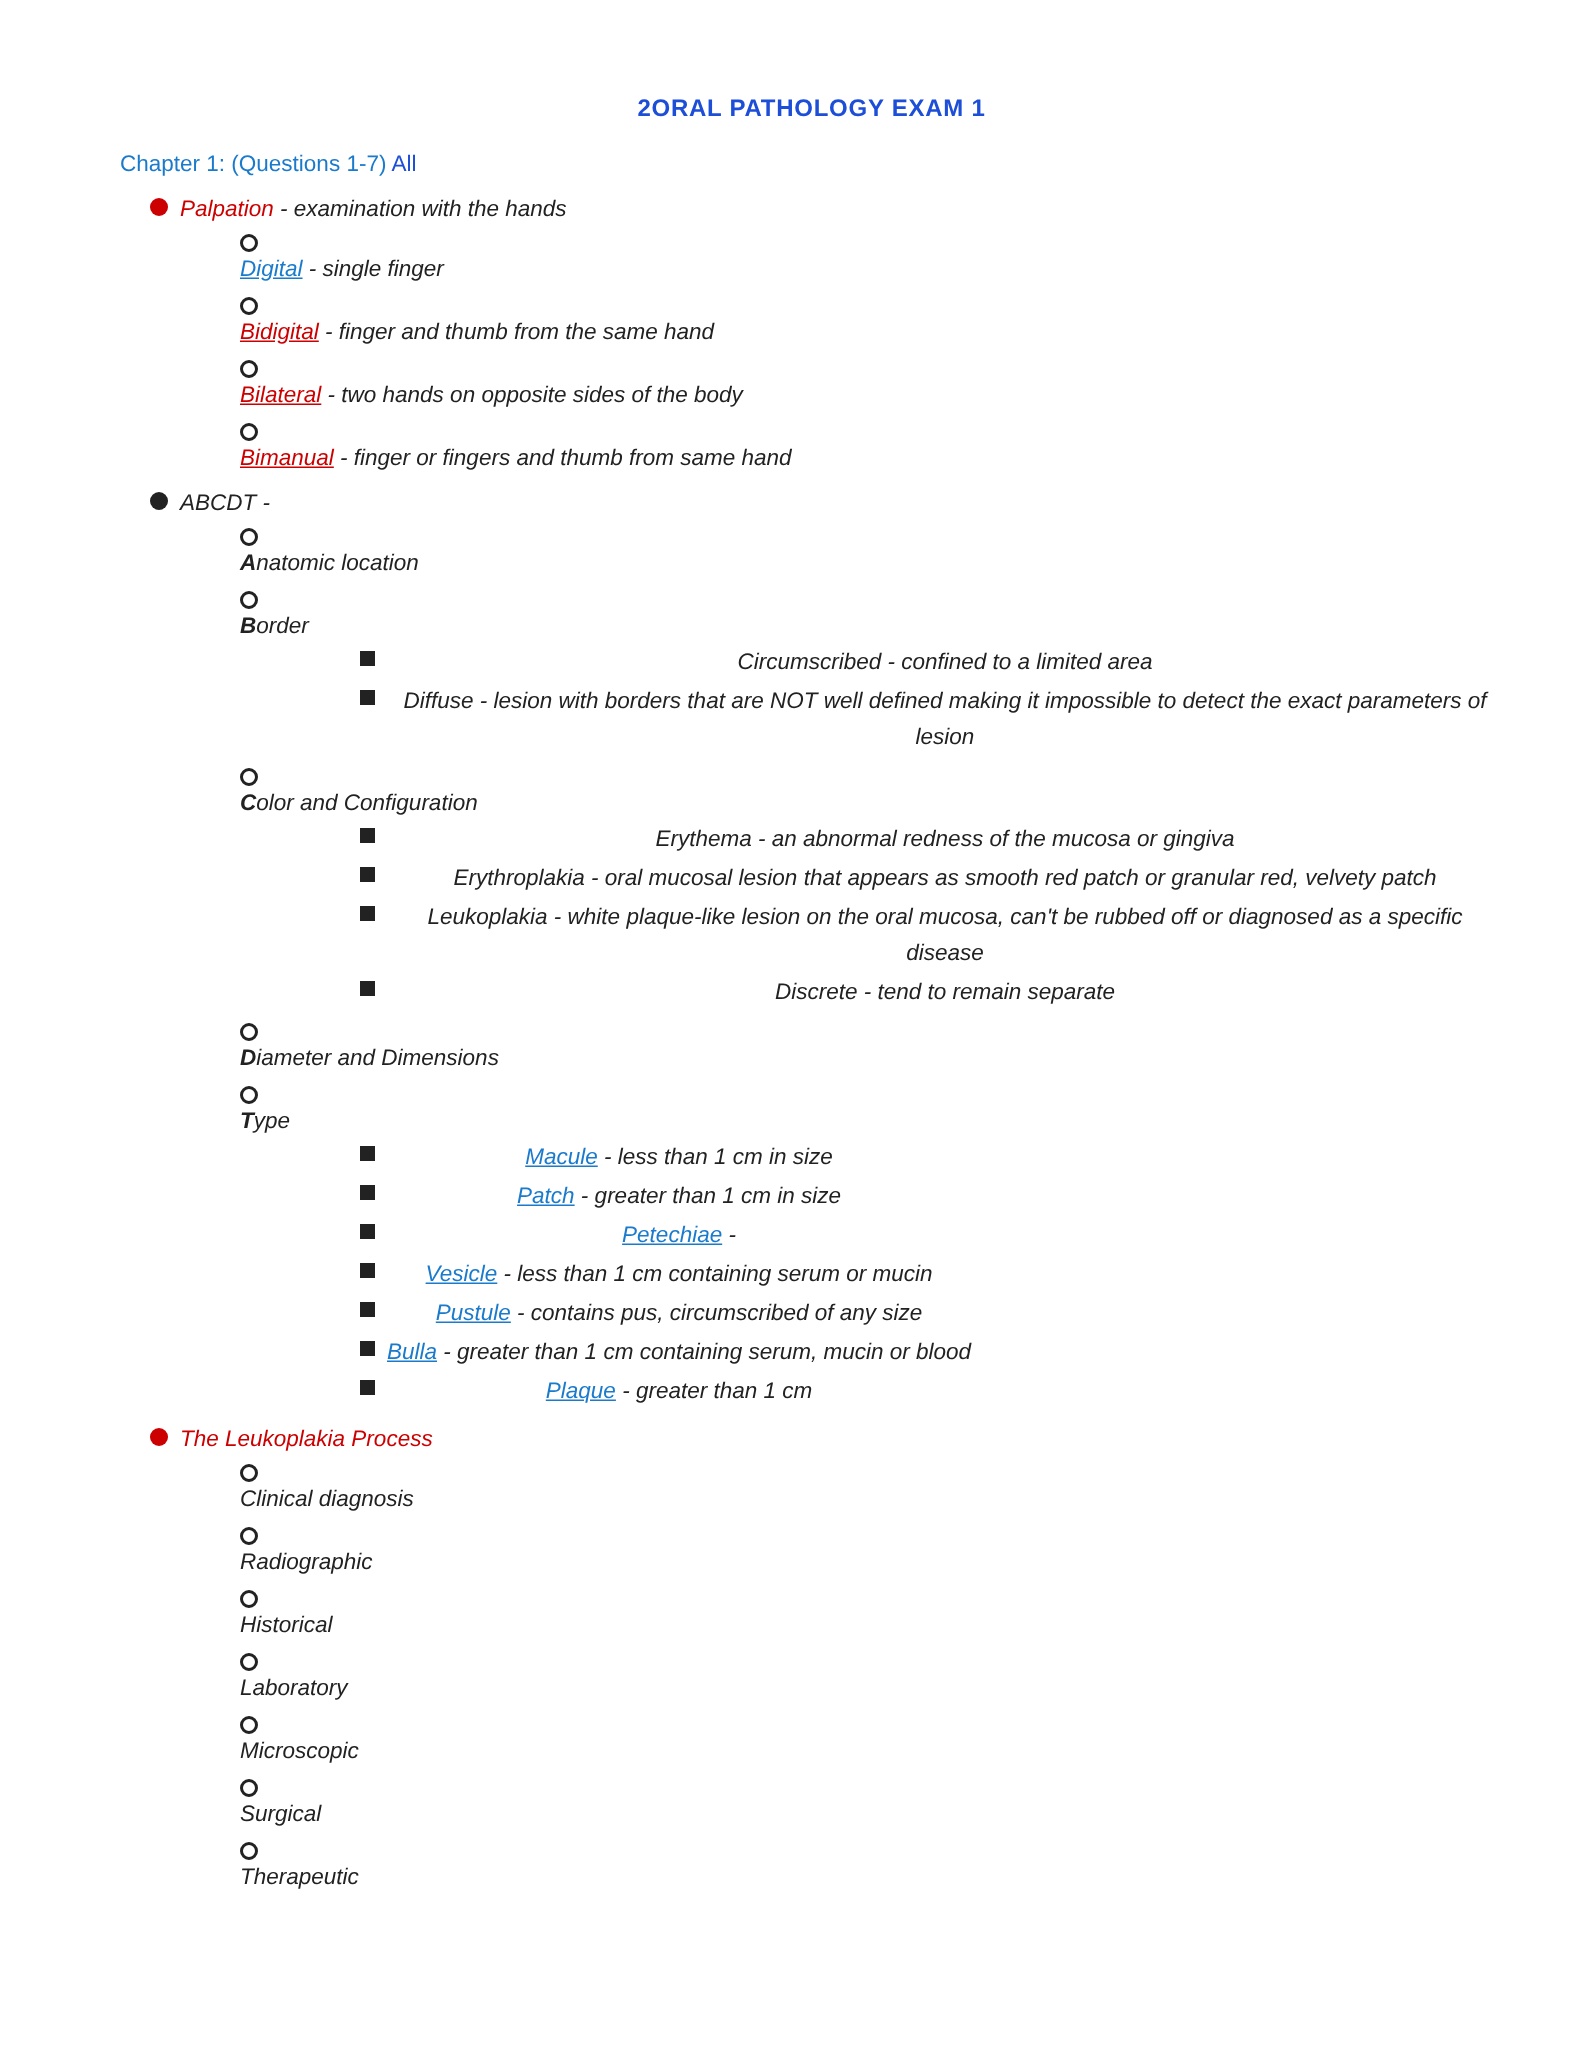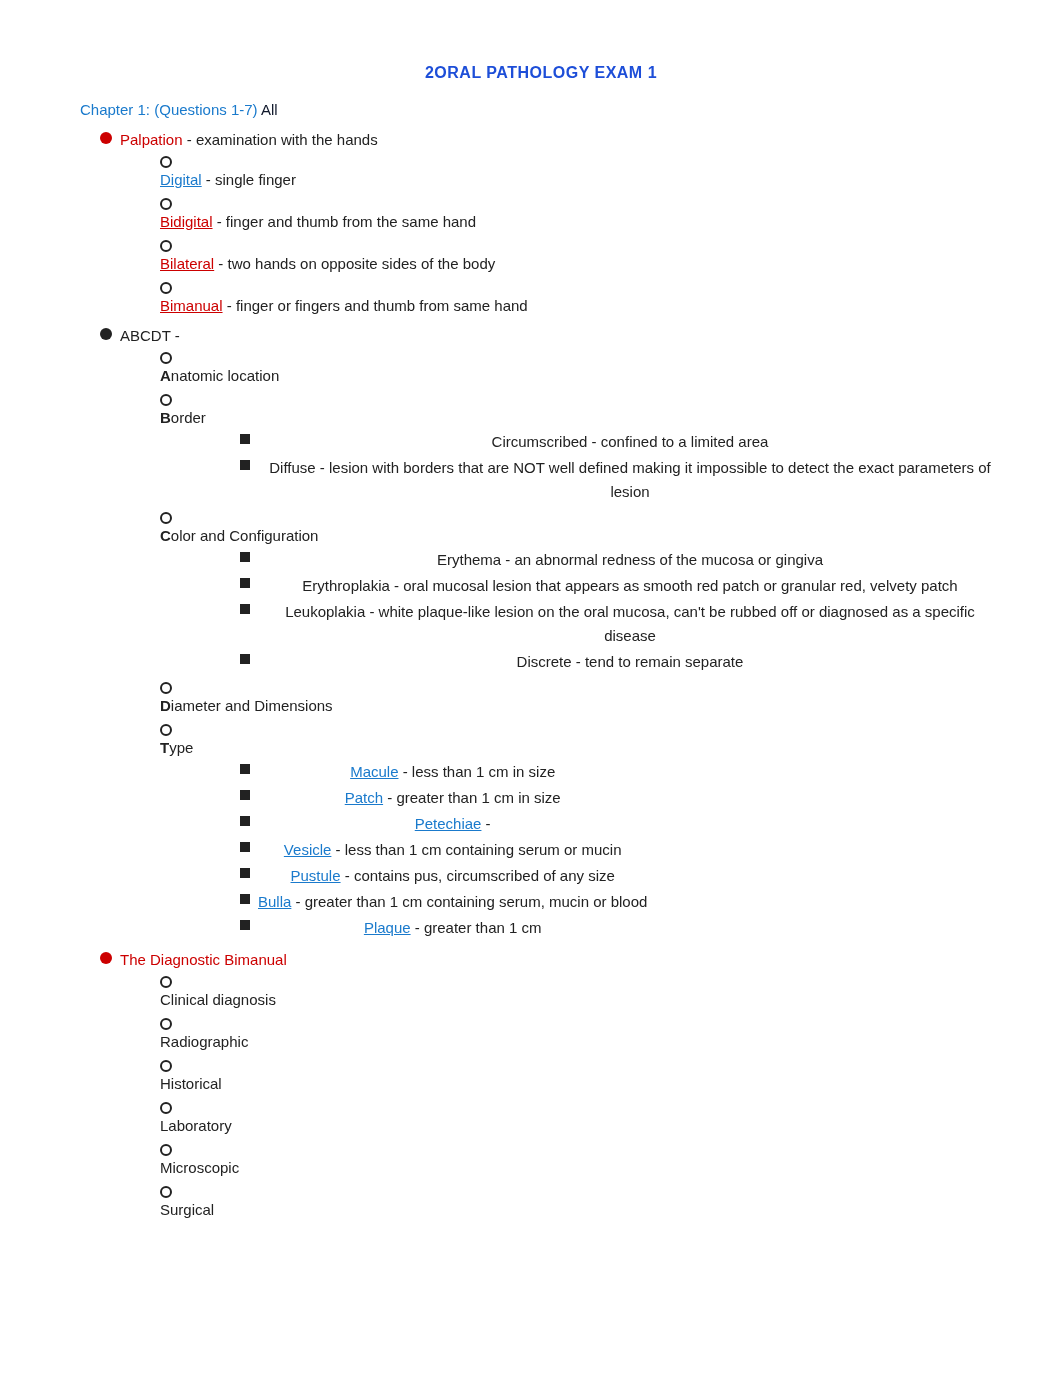--- a/index.html
+++ b/index.html
@@ -28,21 +28,21 @@
       letter-spacing: 0.5px;
     }
 
     .chapter-heading {
       color: #1a7acc;
       font-size: 15px;
       margin-bottom: 6px;
     }
 
     .chapter-heading .all-text {
-      color: #0f172a;
+      color: #1d4ed8;
     }
 
     
     .level1 {
       display: flex;
       align-items: flex-start;
       margin-bottom: 4px;
       margin-left: 20px;
     }
 
@@ -55,20 +55,21 @@
       margin-top: 4px;
       margin-right: 8px;
     }
 
     .level1-bullet.red {
       background: #cc0000;
     }
 
     .level1-content {
       flex: 1;
+      font-style: italic;
     }
 
     
     .level2 {
       display: flex;
       align-items: flex-start;
       margin-bottom: 2px;
       margin-left: 40px;
       flex-direction: column;
     }
@@ -288,21 +289,21 @@
           </div>
         </div>
       </div>
 
     </div>
   </div>
 
   <div class="level1">
     <div class="level1-bullet red"></div>
     <div class="level1-content">
-      <span class="red-text">The Diagnostic Bimanual</span>
+      <span class="red-text">The Leukoplakia Process</span>
 
       <div class="level2">
         <div class="level2-bullet"></div>
         <div class="level2-content">Clinical diagnosis</div>
       </div>
       <div class="level2">
         <div class="level2-bullet"></div>
         <div class="level2-content">Radiographic</div>
       </div>
       <div class="level2">
@@ -313,17 +314,21 @@
         <div class="level2-bullet"></div>
         <div class="level2-content">Laboratory</div>
       </div>
       <div class="level2">
         <div class="level2-bullet"></div>
         <div class="level2-content">Microscopic</div>
       </div>
       <div class="level2">
         <div class="level2-bullet"></div>
         <div class="level2-content">Surgical</div>
+      </div>
+      <div class="level2">
+        <div class="level2-bullet"></div>
+        <div class="level2-content">Therapeutic</div>
       </div>
     </div>
   </div>
 
 </div>
 
 </body></html>

